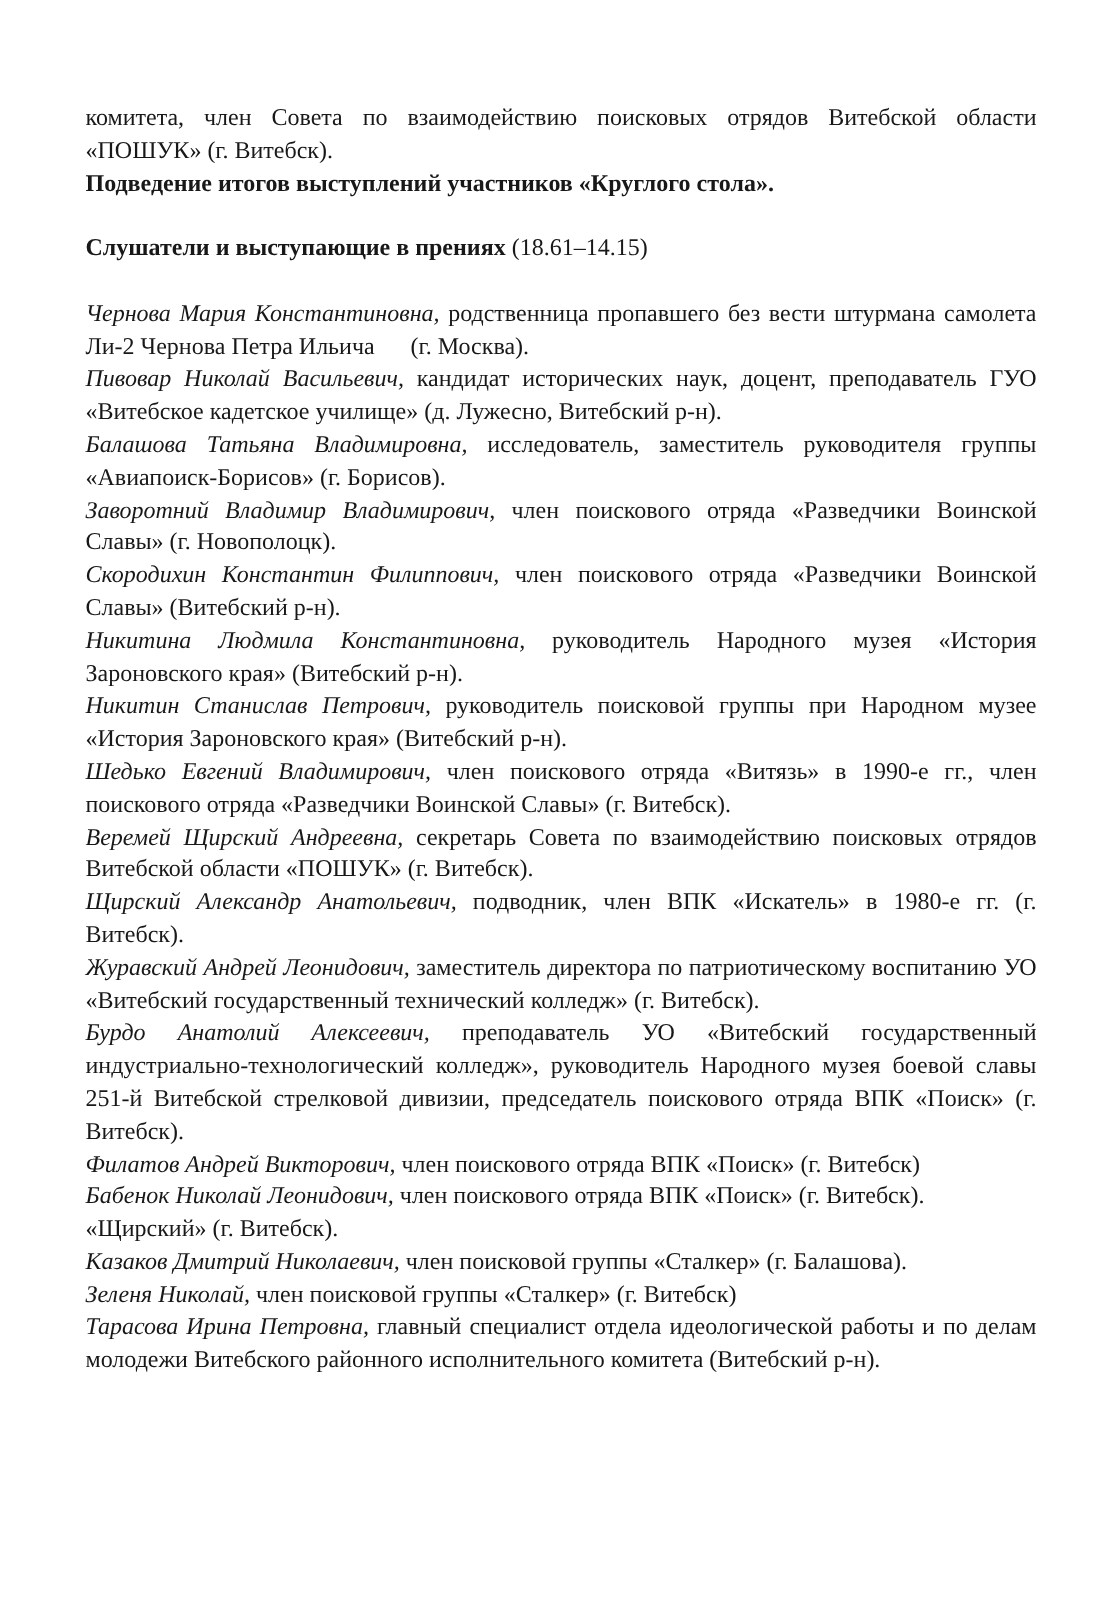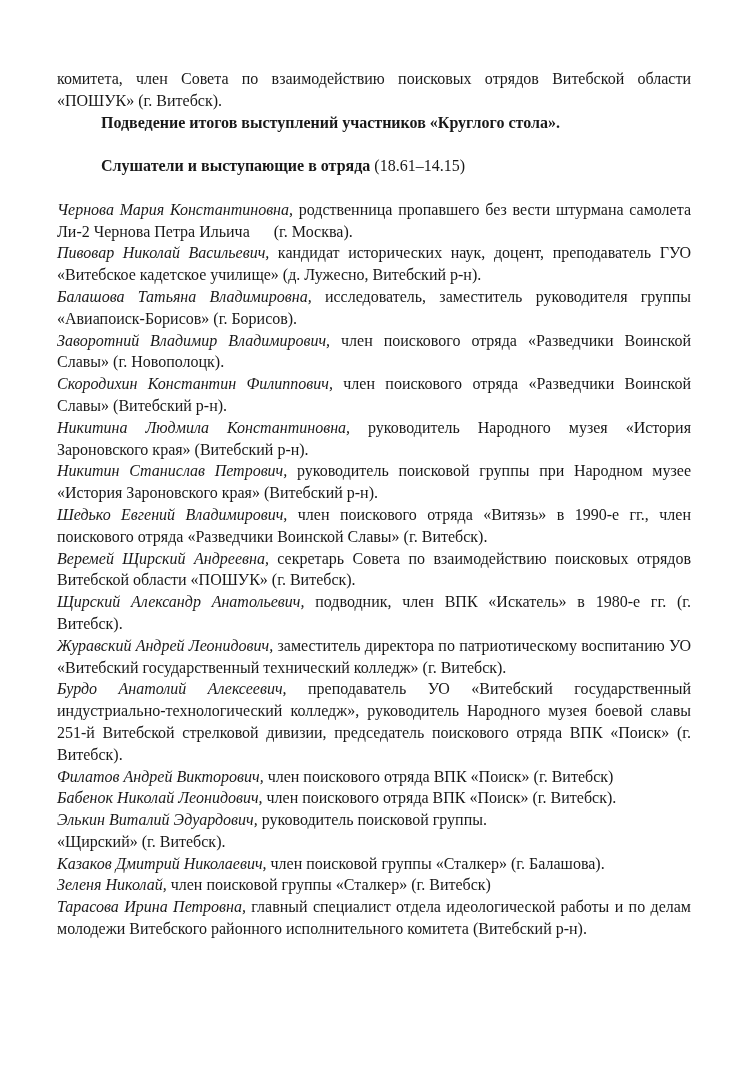--- a/index.html
+++ b/index.html
@@ -31,45 +31,44 @@
     margin: 0;
     padding: 0;
     text-align: justify;
     text-align-last: left;
   }
   p.para.spacer {
     height: 21.8px;
   }
   .regular { font-style: normal; font-weight: normal; }
   .italic  { font-style: italic; font-weight: normal; }
-  .bold    { font-style: normal; font-weight: bold; margin-left: 44px; }
+  .bold    { font-style: normal; font-weight: bold; }
 </style>
 </head>
 <body>
 
 <div class="page">
   <div class="doc">
       <p class="para"><span class="regular">комитета, член Совета по взаимодействию поисковых отрядов Витебской области «ПОШУК» (г. Витебск).</span></p>
       <p class="para"><span class="bold">Подведение итогов выступлений участников «Круглого стола».</span></p>
       <p class="para spacer"></p>
-      <p class="para"><span class="bold">Слушатели и выступающие в отряда</span><span class="regular"> (18.61–14.15)</span></p>
+      <p class="para"><span class="bold">Слушатели и выступающие в прениях</span><span class="regular"> (18.61–14.15)</span></p>
       <p class="para spacer"></p>
       <p class="para"><span class="italic">Чернова Мария Константиновна,</span><span class="regular"> родственница пропавшего без вести штурмана самолета Ли-2 Чернова Петра Ильича&nbsp;&nbsp;&nbsp;&nbsp;&nbsp;&nbsp;(г. Москва).</span></p>
       <p class="para"><span class="italic">Пивовар Николай Васильевич,</span><span class="regular"> кандидат исторических наук, доцент, преподаватель ГУО «Витебское кадетское училище» (д. Лужесно, Витебский р-н).</span></p>
       <p class="para"><span class="italic">Балашова Татьяна Владимировна,</span><span class="regular"> исследователь, заместитель руководителя группы «Авиапоиск-Борисов» (г. Борисов).</span></p>
       <p class="para"><span class="italic">Заворотний Владимир Владимирович,</span><span class="regular"> член поискового отряда «Разведчики Воинской Славы» (г. Новополоцк).</span></p>
       <p class="para"><span class="italic">Скородихин Константин Филиппович,</span><span class="regular"> член поискового отряда «Разведчики Воинской Славы» (Витебский р-н).</span></p>
       <p class="para"><span class="italic">Никитина Людмила Константиновна,</span><span class="regular"> руководитель Народного музея «История Зароновского края» (Витебский р-н).</span></p>
       <p class="para"><span class="italic">Никитин Станислав Петрович,</span><span class="regular"> руководитель поисковой группы при Народном музее «История Зароновского края» (Витебский р-н).</span></p>
       <p class="para"><span class="italic">Шедько Евгений Владимирович,</span><span class="regular"> член поискового отряда «Витязь» в 1990-е гг., член поискового отряда «Разведчики Воинской Славы» (г. Витебск).</span></p>
       <p class="para"><span class="italic">Веремей Щирский Андреевна,</span><span class="regular"> секретарь Совета по взаимодействию поисковых отрядов Витебской области «ПОШУК» (г. Витебск).</span></p>
       <p class="para"><span class="italic">Щирский Александр Анатольевич,</span><span class="regular"> подводник, член ВПК «Искатель» в 1980-е гг. (г. Витебск).</span></p>
       <p class="para"><span class="italic">Журавский Андрей Леонидович,</span><span class="regular"> заместитель директора по патриотическому воспитанию УО «Витебский государственный технический колледж» (г. Витебск).</span></p>
       <p class="para"><span class="italic">Бурдо Анатолий Алексеевич,</span><span class="regular"> преподаватель УО «Витебский государственный индустриально-технологический колледж», руководитель Народного музея боевой славы 251-й Витебской стрелковой дивизии, председатель поискового отряда ВПК «Поиск» (г. Витебск).</span></p>
       <p class="para"><span class="italic">Филатов Андрей Викторович,</span><span class="regular"> член поискового отряда ВПК «Поиск» (г. Витебск)</span></p>
       <p class="para"><span class="italic">Бабенок Николай Леонидович,</span><span class="regular"> член поискового отряда ВПК «Поиск» (г. Витебск).</span></p>
-      <p class="para"><span class="italic">Элькин Виталий Эдуардович,</span><span class="regular"> руководитель поисковой группы.</span></p>
       <p class="para"><span class="regular">«Щирский» (г. Витебск).</span></p>
       <p class="para"><span class="italic">Казаков Дмитрий Николаевич,</span><span class="regular"> член поисковой группы «Сталкер» (г. Балашова).</span></p>
       <p class="para"><span class="italic">Зеленя Николай,</span><span class="regular"> член поисковой группы «Сталкер» (г. Витебск)</span></p>
       <p class="para"><span class="italic">Тарасова Ирина Петровна,</span><span class="regular"> главный специалист отдела идеологической работы и по делам молодежи Витебского районного исполнительного комитета (Витебский р-н).</span></p>
     </div>
 </div>
 
 </body></html>

